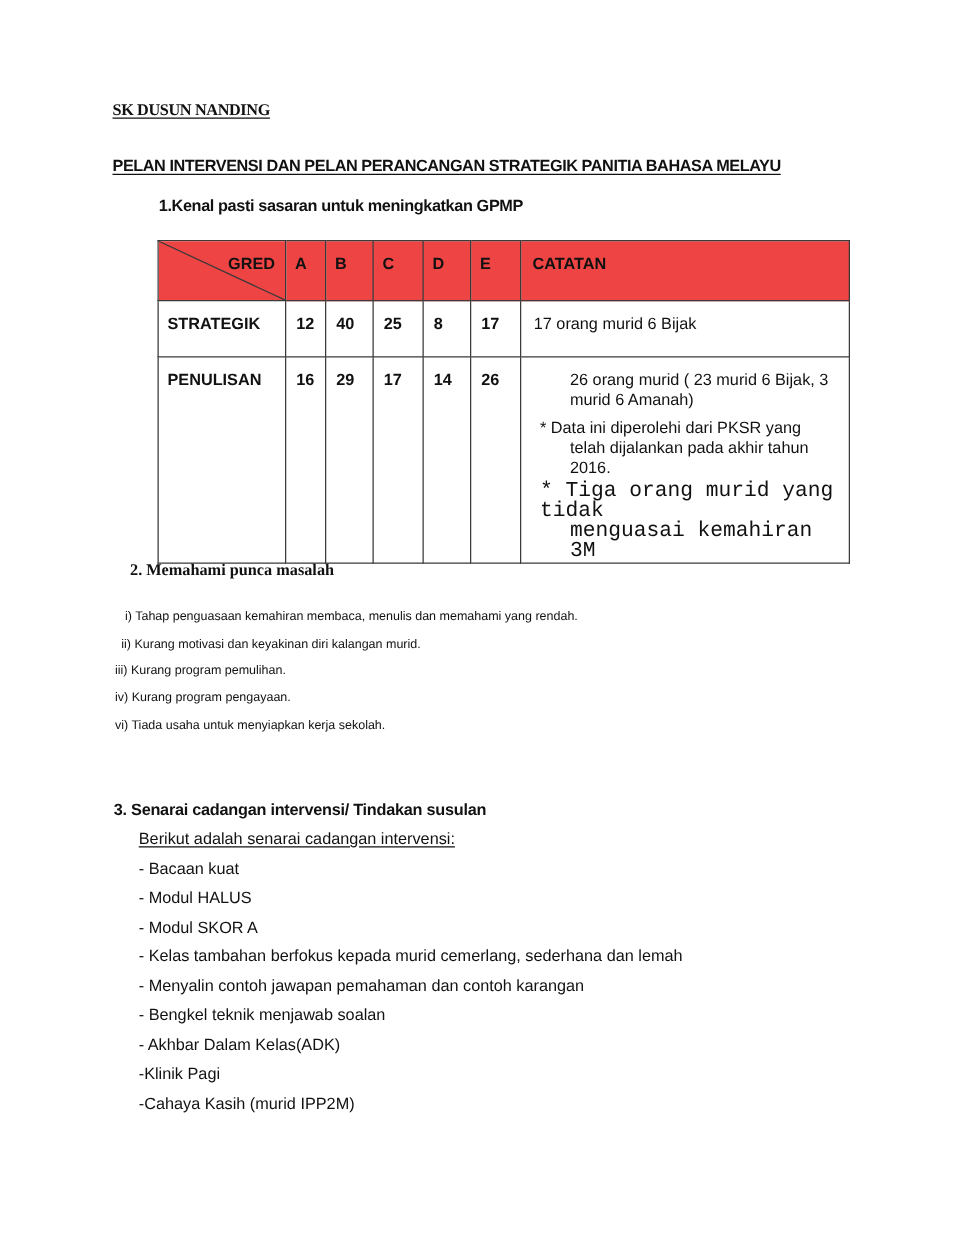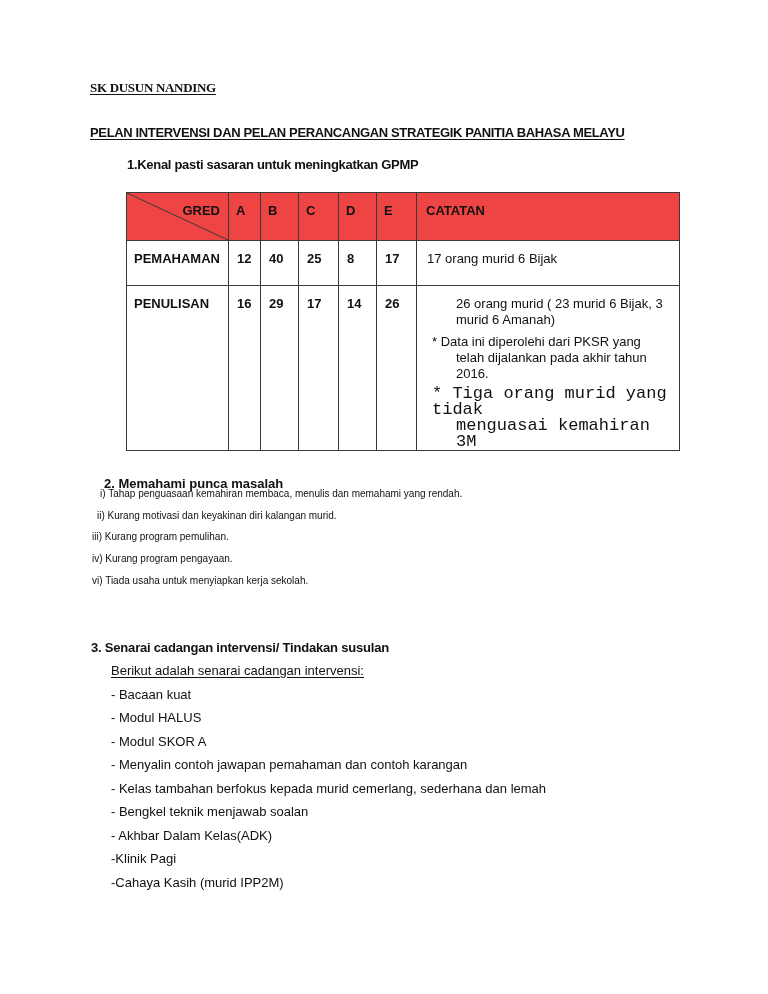--- a/index.html
+++ b/index.html
@@ -19,21 +19,21 @@
   table.gtab tr.r2 td { height: 151px; }
   .cell { padding: 10px 7px 0 7px; }
   .numcell { padding: 10px 0 0 8px; font-weight: bold; }
   .gredcell { position: relative; }
   .gredcell svg { position: absolute; left: 0; top: 0; }
   .gredcell span { position: absolute; right: 8px; top: 10px; }
   .notes { padding: 10px 8px 0 10px; font-size: 13px; white-space: normal; line-height: 16px; }
   .notes p { margin: 0; }
   .serif { font-family: Liberation Mono, monospace; font-size: 17px; }
 
-  .sec2 { left: 104px; top: 476px; font-size: 13px; }
+  .sec2 { left: 104px; top: 448px; font-size: 13px; font-family: Liberation Serif, serif; }
   .list2 { position: absolute; left: 92px; top: 483px; line-height: 21.7px; font-size: 10px; }
   .list2 div { white-space: nowrap; }
   .sec3 { left: 91px; top: 640px; font-size: 13px; letter-spacing: -0.2px; }
   .list3 { position: absolute; left: 111px; top: 659px; line-height: 23.5px; font-size: 13px; }
   .list3 div { white-space: nowrap; }
 </style>
 </head>
 <body>
 
 <div class="abs title1 bold u">SK DUSUN NANDING</div>
@@ -63,21 +63,21 @@
         </td>
     <td style="width:39px">
           <div class="cell">E</div>
         </td>
     <td style="width:262px">
           <div class="cell" style="padding-left:9px">CATATAN</div>
         </td>
   </tr>
   <tr class="r1">
     <td>
-          <div class="cell bold">PEMAHAMAN</div>
+          <div class="cell bold">STRATEGIK</div>
         </td>
     <td>
           <div class="numcell">12</div>
         </td>
     <td>
           <div class="numcell">40</div>
         </td>
     <td>
           <div class="numcell">25</div>
         </td>
@@ -133,19 +133,19 @@
   <div>iv) Kurang program pengayaan.</div>
   <div>vi) Tiada usaha untuk menyiapkan kerja sekolah.</div>
 </div>
 
 <div class="abs sec3 bold">3. Senarai cadangan intervensi/ Tindakan susulan</div>
 <div class="list3">
   <div class="u">Berikut adalah senarai cadangan intervensi:</div>
   <div>- Bacaan kuat</div>
   <div>- Modul  HALUS</div>
   <div>- Modul  SKOR A</div>
+  <div>- Kelas tambahan berfokus kepada murid  cemerlang, sederhana dan lemah</div>
   <div>- Menyalin contoh  jawapan pemahaman dan contoh karangan</div>
-  <div>- Kelas tambahan berfokus kepada murid  cemerlang, sederhana dan lemah</div>
   <div>- Bengkel teknik menjawab soalan</div>
   <div>- Akhbar Dalam Kelas(ADK)</div>
   <div>-Klinik Pagi</div>
   <div>-Cahaya Kasih (murid IPP2M)</div>
 </div>
 
 </body></html>

